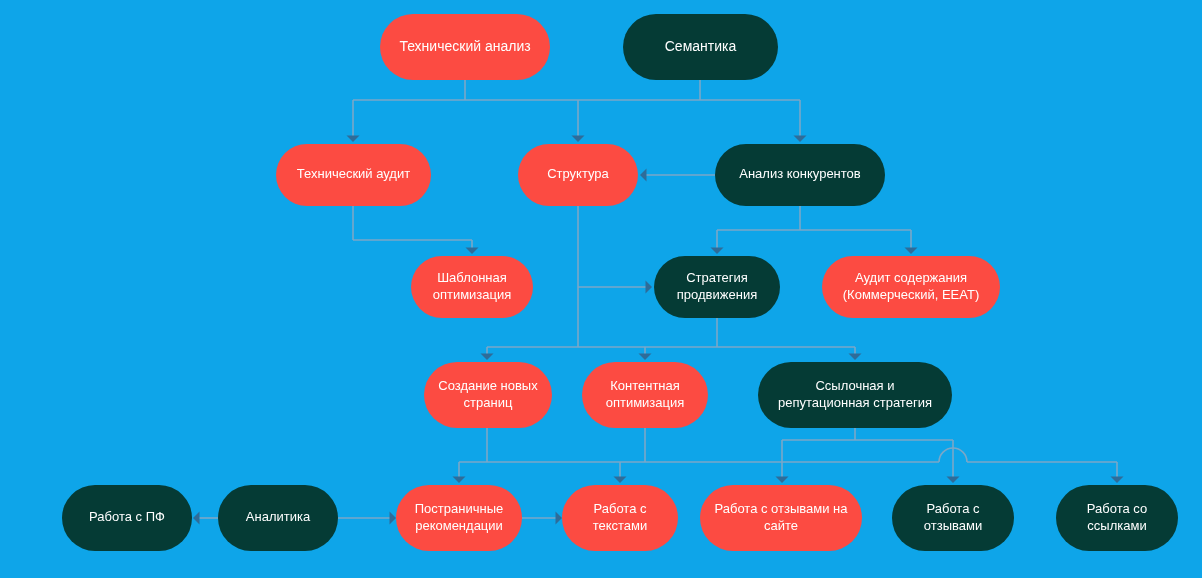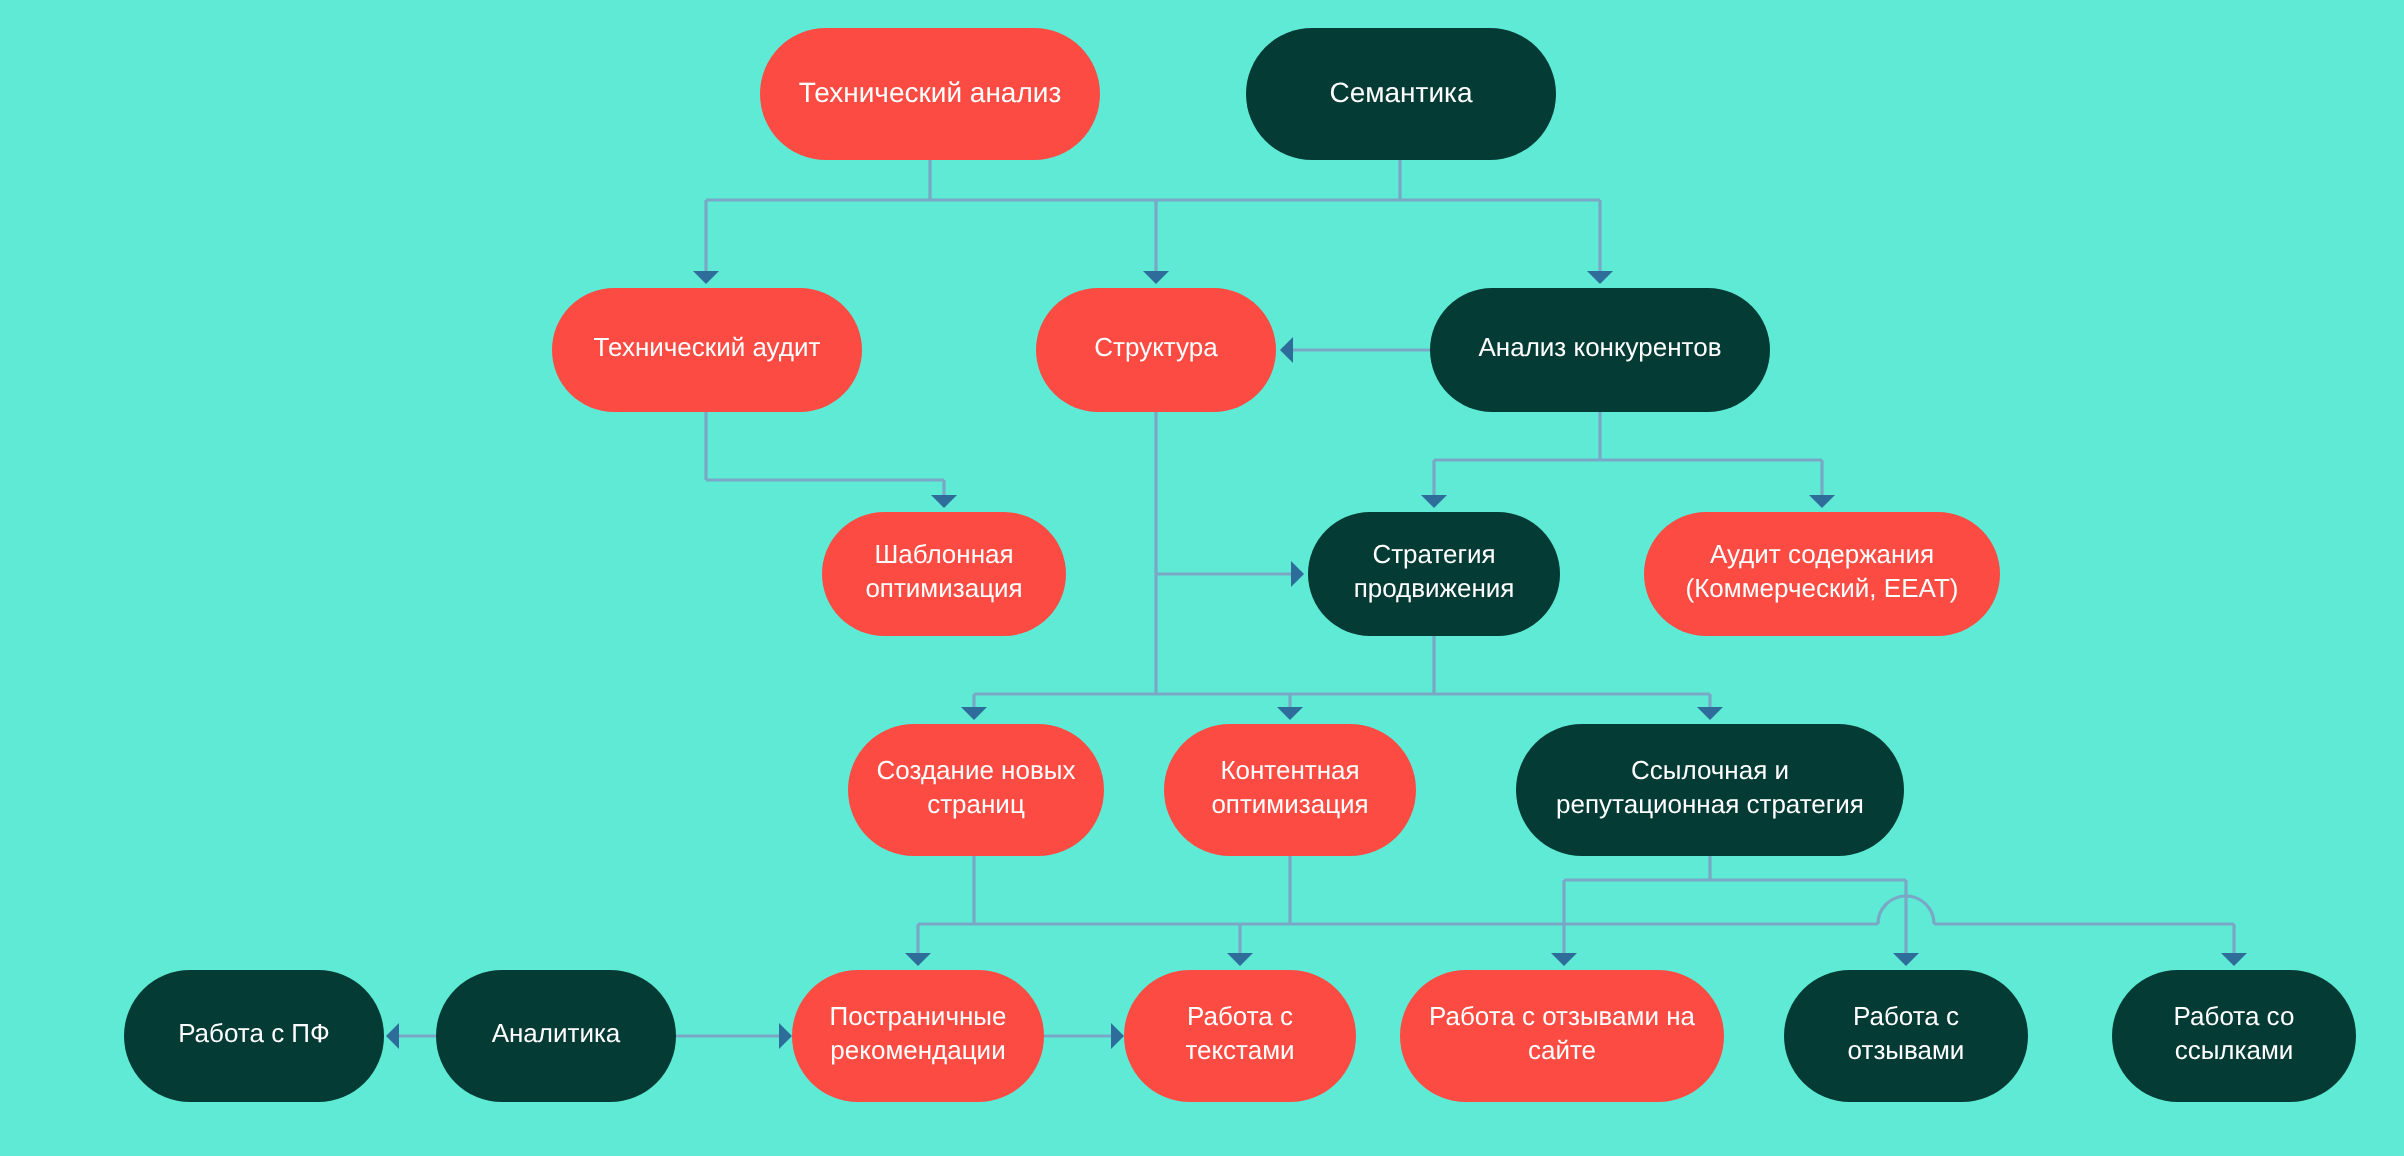--- a/index.html
+++ b/index.html
@@ -11,21 +11,21 @@
   body {
     width: 1202px;
     height: 578px;
     font-family: "Liberation Sans", sans-serif;
     overflow: hidden;
   }
   #diagram-root {
     position: relative;
     width: 1202px;
     height: 578px;
-    background: #5eead4;
+    background: #0ea5e9;
   }
   svg#flowchart {
     display: block;
     width: 1202px;
     height: 578px;
   }
   .node-shape {
     stroke: none;
   }
   .node-label {

